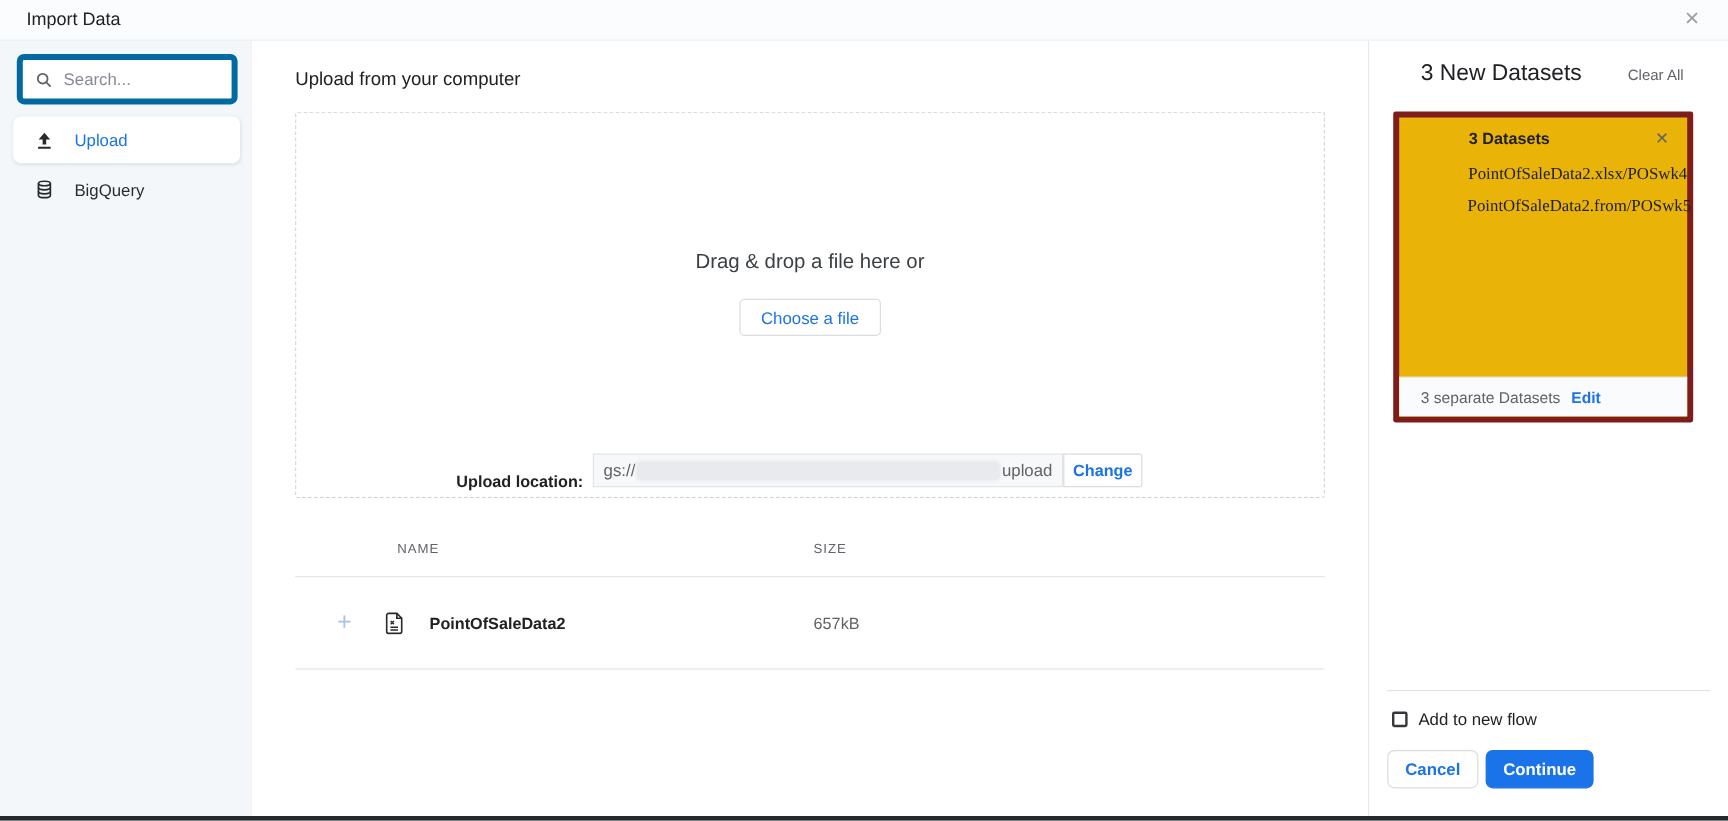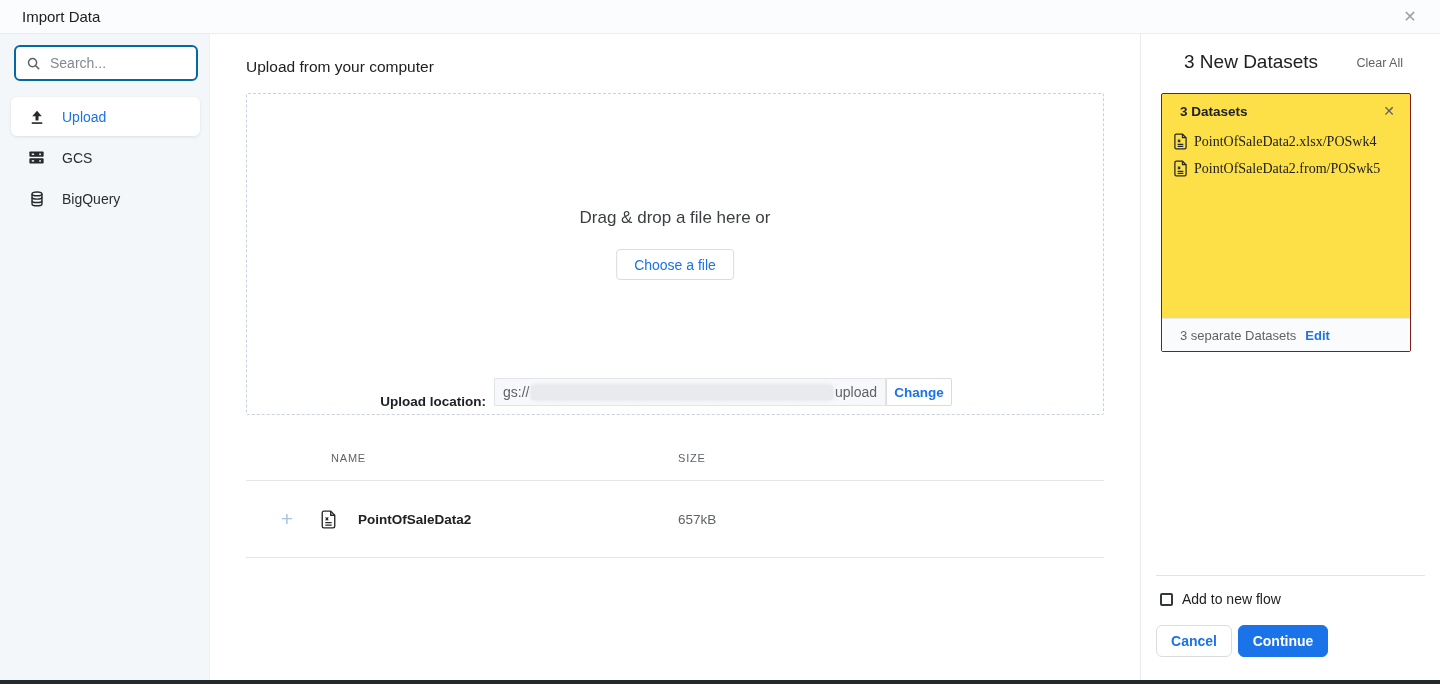--- a/index.html
+++ b/index.html
@@ -11,21 +11,21 @@
   .titlebar { position:absolute; left:0; top:0; width:1440px; height:34px;
     background:#fbfcfd; border-bottom:1px solid #e9edf2; display:flex; align-items:center; }
   .titlebar .title { margin-left:22px; font-size:15px; font-weight:500; color:#202124; }
   .titlebar .close { position:absolute; right:20px; top:7px; width:20px; height:20px;
     color:#9aa0a6; font-size:16px; line-height:20px; text-align:center; cursor:pointer; }
 
   
   .sidebar { position:absolute; left:0; top:34px; width:210px; height:646px;
     background:#f4f7fa; border-right:1px solid #eef1f5; }
   .searchbox { position:absolute; left:14px; top:11px; width:184px; height:35px;
-    background:#fff; border:2px solid #0369a1; border-radius:6px; display:flex; align-items:center; padding:16px 10px; }
+    background:#fff; border:5px solid #0369a1; border-radius:6px; display:flex; align-items:center; padding:16px 10px; }
   .searchbox svg { flex:0 0 auto; }
   .searchbox input { border:none; outline:none; background:transparent; margin-left:9px; width:130px;
     font-family:"Liberation Sans", sans-serif; font-size:14px; color:#202124; }
   .searchbox input::placeholder { color:#848a91; opacity:1; }
   .side-items { position:absolute; left:11px; top:63px; width:189px; }
   .side-item { display:flex; align-items:center; height:39px; border-radius:6px; padding-left:16px;
     margin-bottom:2px; cursor:pointer; }
   .side-item.selected { background:#fff; box-shadow:0 1px 3px rgba(60,64,67,.12); }
   .side-item .ic { width:19px; height:19px; display:flex; align-items:center; justify-content:center; }
   .side-item .lbl { margin-left:16px; font-size:14px; color:#2b2e31; }
@@ -65,21 +65,21 @@
   .ft-fileicon { position:absolute; left:74px; top:29px; }
   .ft-name { position:absolute; left:112px; top:31px; font-size:13.5px; font-weight:700; color:#202124; }
   .ft-size { position:absolute; left:432px; top:31px; font-size:13.5px; color:#5f6368; }
 
   
   .rightpanel { position:absolute; left:1140px; top:34px; width:300px; height:646px;
     background:#fff; border-left:1px solid #e8eaed; }
   .rp-title { position:absolute; left:43px; top:17px; font-size:19px; color:#202124; }
   .rp-clear { position:absolute; right:37px; top:22px; font-size:12.5px; color:#5f6368; cursor:pointer; }
   .rp-card { position:absolute; left:20px; top:59px; width:250px; height:259px;
-    background:#fde047; border:1px solid #7f1d1d; border-radius:2px; }
+    background:#eab308; border:5px solid #7f1d1d; border-radius:2px;padding-left:40px; }
   .rp-card-header { position:relative; height:34px; }
   .rp-card-title { position:absolute; left:18px; top:10px; font-size:13.5px; font-weight:700; color:#202124; }
   .rp-card-close { position:absolute; right:12px; top:8px; width:18px; height:18px;
     color:#5f6368; font-size:14px; line-height:18px; text-align:center; cursor:pointer; }
   .rp-item { display:flex; align-items:center; height:27px; padding-left:11px; }
   .rp-item .txt { margin-left:6px; font-size:14px; color:#202124; white-space:nowrap;font-family:Liberation Serif, serif; }
   .rp-card-footer { position:absolute; left:0; right:0; bottom:0; height:33px;
     background:#fafbfc; border-top:1px solid #e8eaed; display:flex; align-items:center; padding-left:18px; }
   .rp-footer-text { font-size:13px; color:#5f6368; }
   .rp-footer-edit { margin-left:9px; font-size:13px; font-weight:700; color:#1a73e8; cursor:pointer; }
@@ -119,33 +119,20 @@
         <span class="ic">
           <svg width="18" height="18" viewBox="0 0 24 24" fill="#27292b">
               <path d="M5 19h14v2.2H5z"></path>
               <path d="M12 3.5 5.6 11H10v5.5h4V11h4.4z"></path>
             </svg>
         </span>
         <span class="lbl">Upload</span>
       </div>
       <div class="side-item">
         <span class="ic">
-          <svg width="19" height="19" viewBox="0 0 24 24">
-              <rect x="3" y="4.5" width="18" height="6.6" rx="1" fill="#27292b"></rect>
-              <rect x="3" y="13" width="18" height="6.6" rx="1" fill="#27292b"></rect>
-              <rect x="6" y="7" width="3" height="1.8" fill="#f4f7fa"></rect>
-              <circle cx="16.5" cy="7.9" r="1.2" fill="#f4f7fa"></circle>
-              <rect x="6" y="15.4" width="3" height="1.8" fill="#f4f7fa"></rect>
-              <circle cx="16.5" cy="16.3" r="1.2" fill="#f4f7fa"></circle>
-            </svg>
-        </span>
-        <span class="lbl">GCS</span>
-      </div>
-      <div class="side-item">
-        <span class="ic">
           <svg width="18" height="18" viewBox="0 0 24 24" fill="none" stroke="#27292b" stroke-width="1.9">
               <ellipse cx="12" cy="5.2" rx="6.6" ry="2.5"></ellipse>
               <path d="M5.4 5.2v4.5c0 1.4 3 2.5 6.6 2.5s6.6-1.1 6.6-2.5V5.2"></path>
               <path d="M5.4 9.7v4.5c0 1.4 3 2.5 6.6 2.5s6.6-1.1 6.6-2.5V9.7"></path>
               <path d="M5.4 14.2v4.3c0 1.4 3 2.5 6.6 2.5s6.6-1.1 6.6-2.5v-4.3"></path>
             </svg>
         </span>
         <span class="lbl">BigQuery</span>
       </div>
     </div>

